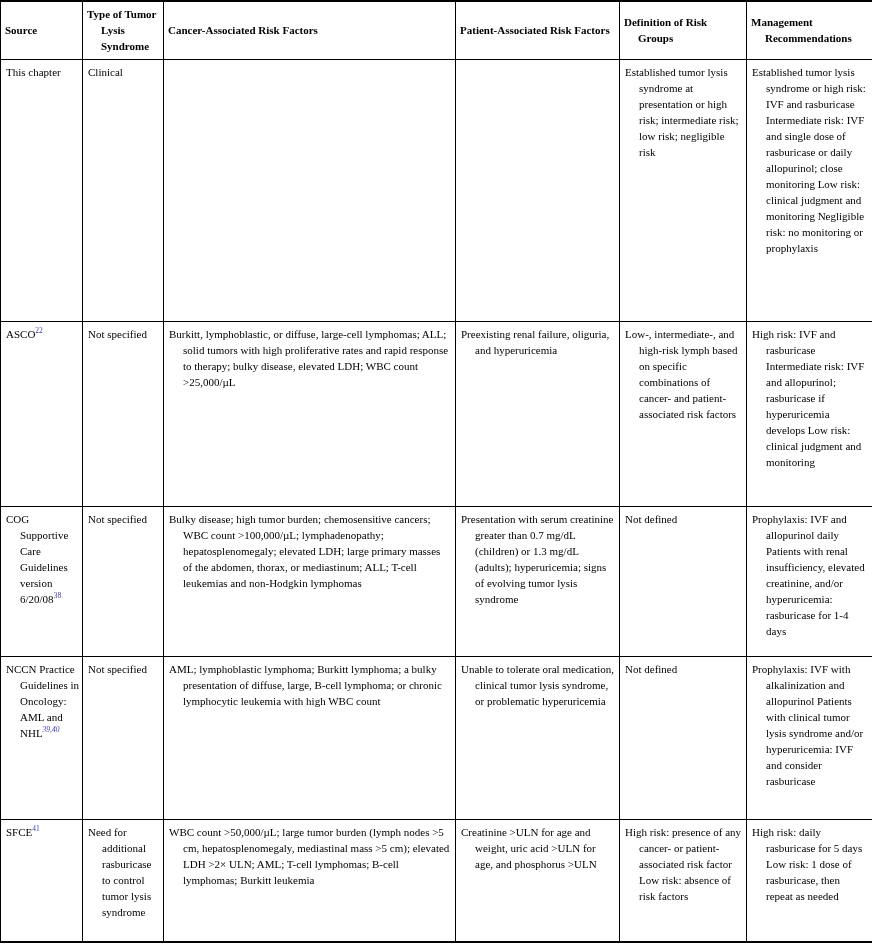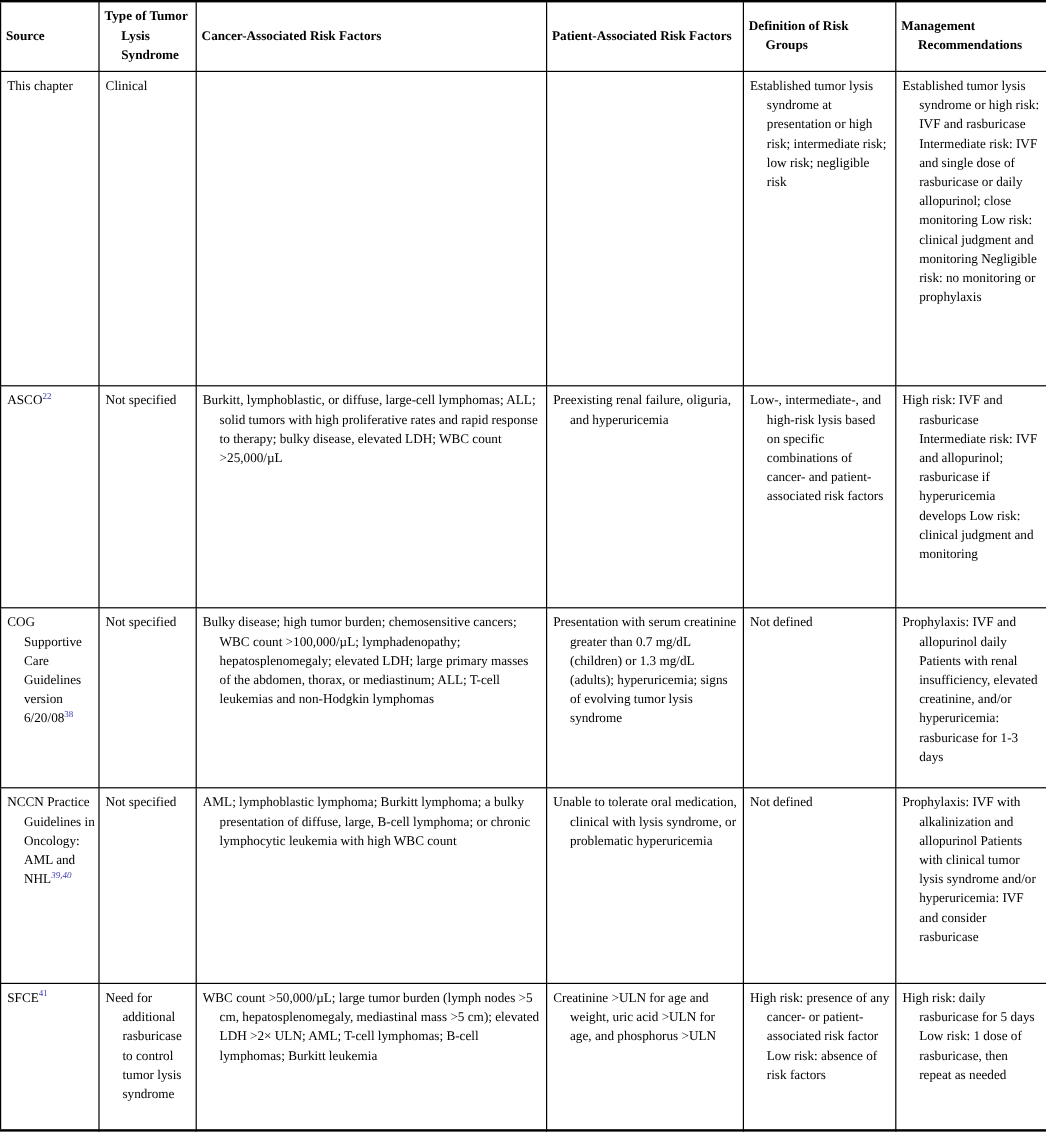--- a/index.html
+++ b/index.html
@@ -123,21 +123,21 @@
           <td>
             <div class="hang">Not specified</div>
           </td>
           <td>
             <div class="hang">Burkitt, lymphoblastic, or diffuse, large-cell lymphomas; ALL; solid tumors with high proliferative rates and rapid response to therapy; bulky disease, elevated LDH; WBC count &gt;25,000/µL</div>
           </td>
           <td>
             <div class="hang">Preexisting renal failure, oliguria, and hyperuricemia</div>
           </td>
           <td>
-            <div class="hang">Low-, intermediate-, and high-risk lysis based on specific combinations of cancer- and patient-associated risk factors</div>
+            <div class="hang">Low-, intermediate-, and high-risk lymph based on specific combinations of cancer- and patient-associated risk factors</div>
           </td>
           <td>
             <div class="hang">High risk: IVF and rasburicase Intermediate risk: IVF and allopurinol; rasburicase if hyperuricemia develops Low risk: clinical judgment and monitoring</div>
           </td>
         </tr>
         <tr class="r3">
           <td>
             <div class="hang"><span>COG Supportive Care Guidelines version 6/20/08</span><sup class="ref" style="color: rgb(60, 60, 180);">38</sup></div>
           </td>
           <td>
@@ -146,35 +146,35 @@
           <td>
             <div class="hang">Bulky disease; high tumor burden; chemosensitive cancers; WBC count &gt;100,000/µL; lymphadenopathy; hepatosplenomegaly; elevated LDH; large primary masses of the abdomen, thorax, or mediastinum; ALL; T-cell leukemias and non-Hodgkin lymphomas</div>
           </td>
           <td>
             <div class="hang">Presentation with serum creatinine greater than 0.7 mg/dL (children) or 1.3 mg/dL (adults); hyperuricemia; signs of evolving tumor lysis syndrome</div>
           </td>
           <td>
             <div class="hang">Not defined</div>
           </td>
           <td>
-            <div class="hang">Prophylaxis: IVF and allopurinol daily Patients with renal insufficiency, elevated creatinine, and/or hyperuricemia: rasburicase for 1-3 days</div>
+            <div class="hang">Prophylaxis: IVF and allopurinol daily Patients with renal insufficiency, elevated creatinine, and/or hyperuricemia: rasburicase for 1-4 days</div>
           </td>
         </tr>
         <tr class="r4">
           <td>
             <div class="hang"><span>NCCN Practice Guidelines in Oncology: AML and NHL</span><sup class="ref" style="color: rgb(60, 60, 180); font-style: italic;">39,40</sup></div>
           </td>
           <td>
             <div class="hang">Not specified</div>
           </td>
           <td>
             <div class="hang">AML; lymphoblastic lymphoma; Burkitt lymphoma; a bulky presentation of diffuse, large, B-cell lymphoma; or chronic lymphocytic leukemia with high WBC count</div>
           </td>
           <td>
-            <div class="hang">Unable to tolerate oral medication, clinical with lysis syndrome, or problematic hyperuricemia</div>
+            <div class="hang">Unable to tolerate oral medication, clinical tumor lysis syndrome, or problematic hyperuricemia</div>
           </td>
           <td>
             <div class="hang">Not defined</div>
           </td>
           <td>
             <div class="hang">Prophylaxis: IVF with alkalinization and allopurinol Patients with clinical tumor lysis syndrome and/or hyperuricemia: IVF and consider rasburicase</div>
           </td>
         </tr>
         <tr class="r5">
           <td>

